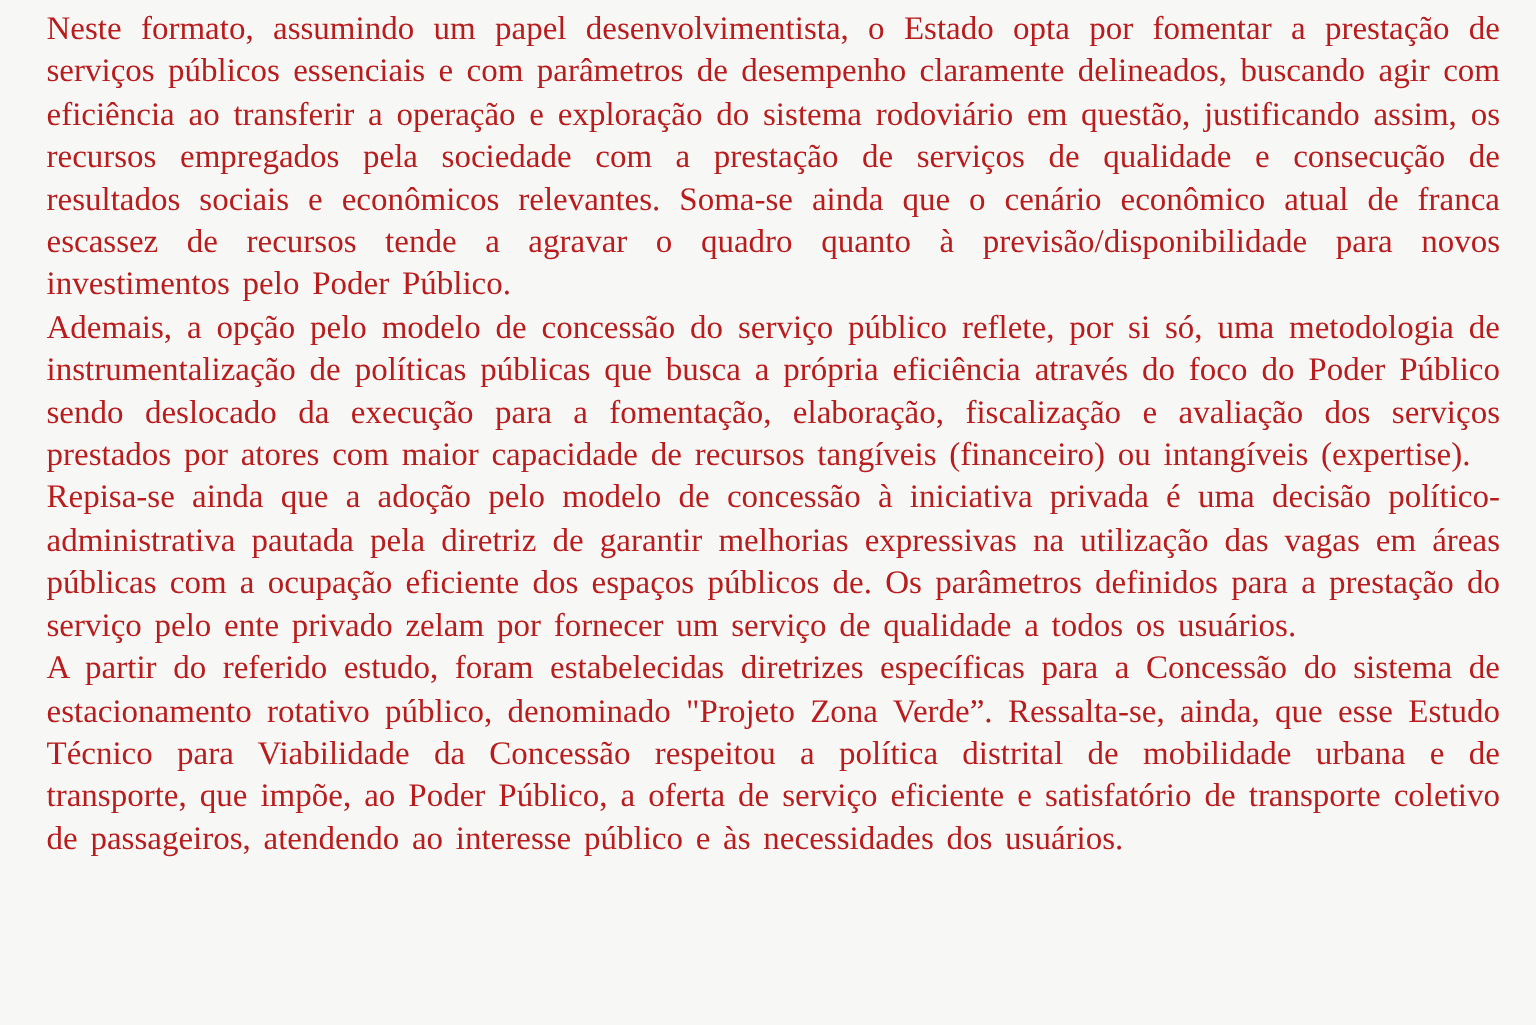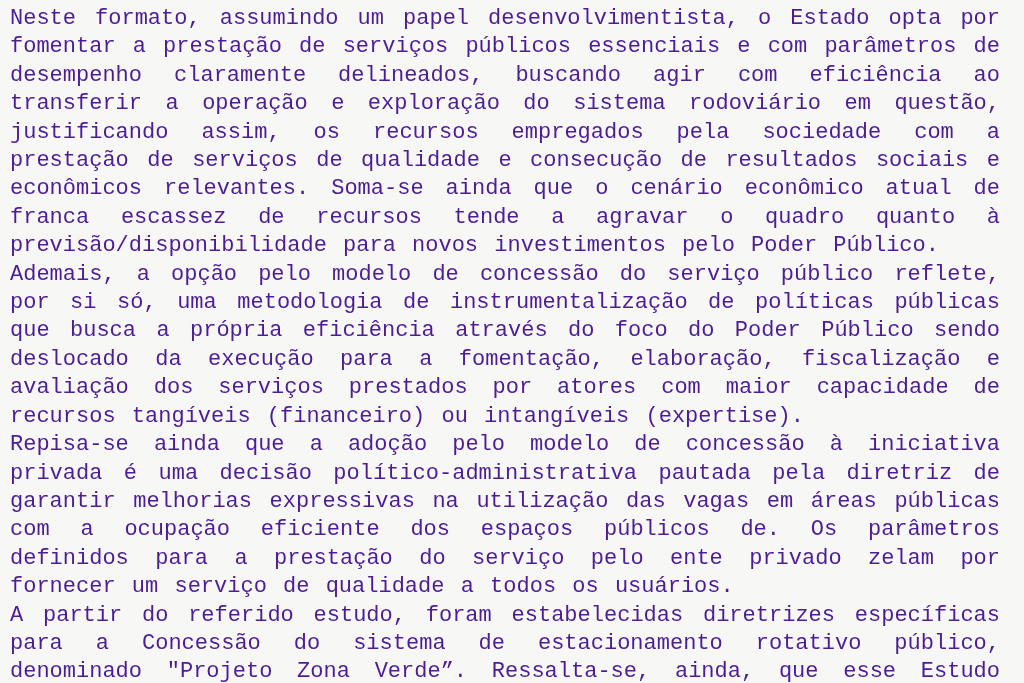--- a/index.html
+++ b/index.html
@@ -9,24 +9,24 @@
   body {
     width: 1024px;
     height: 683px;
     overflow: hidden;
     background: #f7f7f6;
   }
   .doc-page {
     box-sizing: border-box;
     width: 1024px;
     height: 683px;
-    padding: 5px 24px 0 10px;
+    padding: 5px 24px 0 31px;
     background: #f7f7f6;
-    color: #4c1d95;
-    font-family: Liberation Mono, monospace;
+    color: #b91c1c;
+    font-family: Liberation Serif, serif;
     font-size: 22px;
     line-height: 28.4px;
     word-spacing: 3px;
   }
   .doc-page p {
     margin: 0;
     padding: 0;
     text-align: justify;
     text-justify: inter-word;
   }

